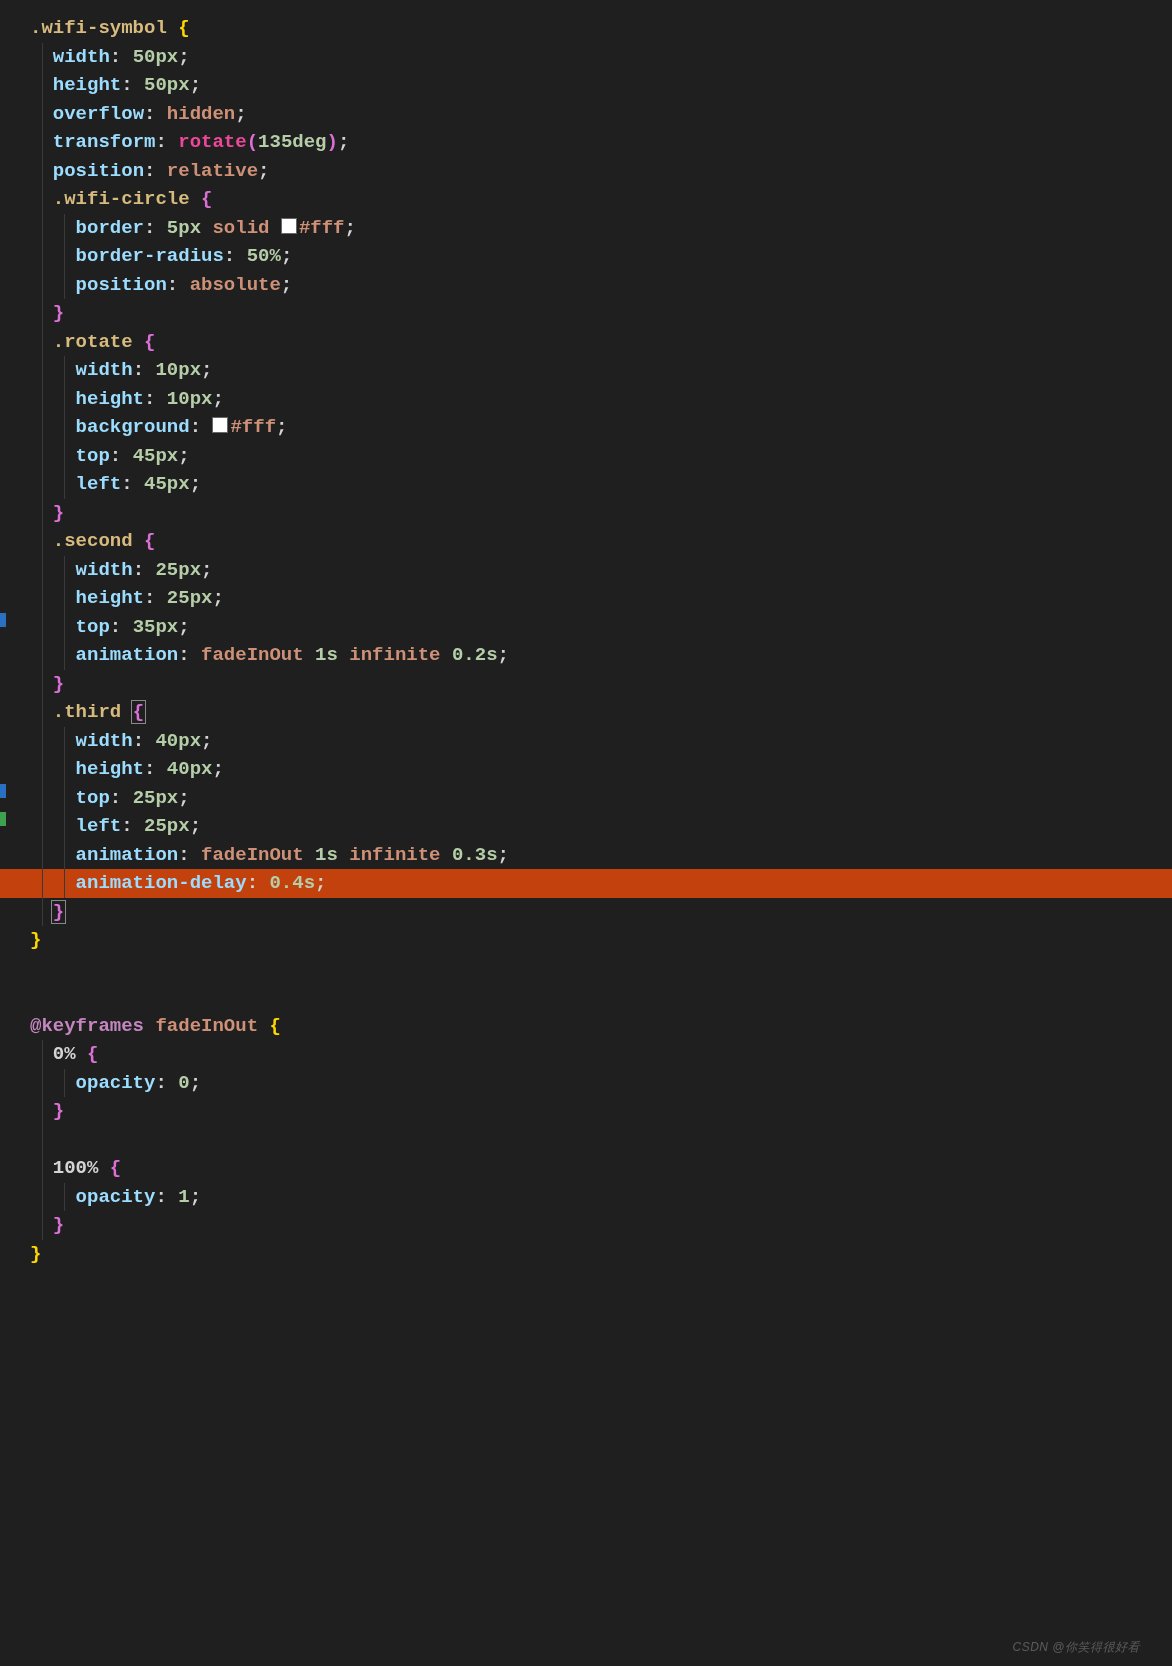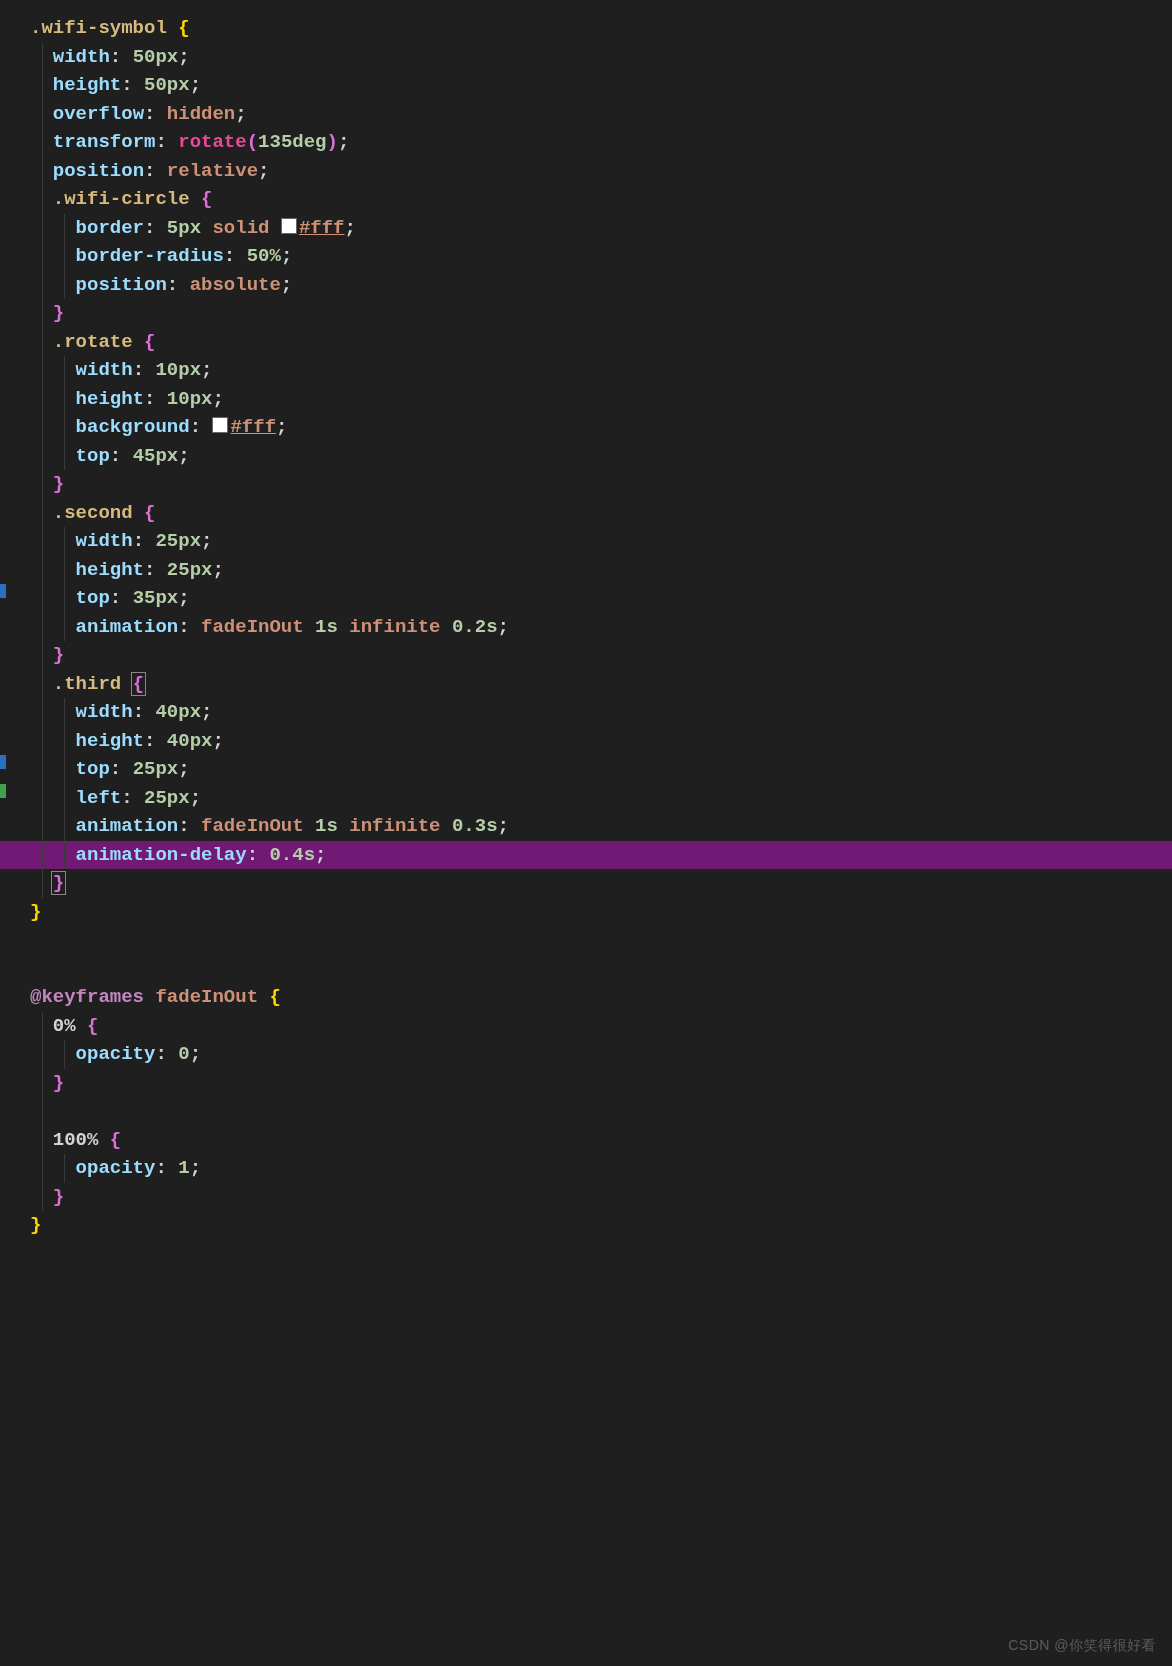--- a/index.html
+++ b/index.html
@@ -19,21 +19,21 @@
     padding: 14px 0 14px 0;
   }
   .code-line {
     white-space: pre;
     padding-left: 30px;
     position: relative;
     height: 28.5px;
     display: flex;
   }
   .code-line.hl {
-    background: #701a75;
+    background: #c2410c;
   }
   .guide {
     position: absolute;
     top: 0;
     bottom: 0;
     width: 1px;
     background: #3a3a3a;
   }
   .g1 { left: 42px; }
   .g2 { left: 64px; }
@@ -50,42 +50,43 @@
   .brace-ob { color: #ffd700; } 
   .brace-box { color: #da70d6; border:1px solid #888; padding:0 1px; margin-left:-2px;}
   .prop { color: #9cdcfe; }
   .colon { color: #d4d4d4; }
   .num { color: #b5cea8; }
   .unit { color: #b5cea8; margin-top: 25px; }
   .kw { color: #ce9178; margin-top: 30px; }
   .semi { color: #d4d4d4; }
   .func { color: #ec4899; }
   .paren { color: #da70d6; }
-  .hex { color: #ce9178; text-decoration: underline; }
+  .hex { color: #ce9178; }
   .ident { color: #ce9178; }
   .pct { color: #d4d4d4; }
   .at { color: #c586c0; }
   .swatch {
     display: inline-block;
     width: 14px;
     height: 14px;
     background: #fff;
     border: 1px solid #666;
     vertical-align: -1px;
     margin-right: 2px;
   }
   .watermark {
     position: absolute;
-    right: 16px;
+    right: 32px;
     bottom: 10px;
     font-family: sans-serif;
-    font-size: 14px;
+    font-size: 12px;
     font-weight: 400;
     color: rgba(200,200,200,0.35);
     letter-spacing: 0.5px;
+    font-style: italic;
   }
 </style>
 </head>
 <body>
 
 <div class="editor" id="editor">
     <div class="code-line"><span><span></span><span class="sel">.wifi-symbol </span><span class="brace-ob">{</span></span></div>
     <div class="code-line"><div class="guide g1"></div><span><span>  </span><span class="prop">width</span><span class="colon">: </span><span class="num">50</span><span class="unit">px</span><span class="semi">;</span></span></div>
     <div class="code-line"><div class="guide g1"></div><span><span>  </span><span class="prop">height</span><span class="colon">: </span><span class="num">50</span><span class="unit">px</span><span class="semi">;</span></span></div>
     <div class="code-line"><div class="guide g1"></div><span><span>  </span><span class="prop">overflow</span><span class="colon">: </span><span class="kw">hidden</span><span class="semi">;</span></span></div>
@@ -94,20 +95,21 @@
     <div class="code-line"><div class="guide g1"></div><span><span>  </span><span class="sel">.wifi-circle </span><span class="brace">{</span></span></div>
     <div class="code-line"><div class="guide g1"></div><div class="guide g2"></div><span><span>    </span><span class="prop">border</span><span class="colon">: </span><span class="num">5</span><span class="unit">px</span><span class="colon"> </span><span class="kw">solid</span><span class="colon"> </span><span class="swatch"></span><span class="hex">#fff</span><span class="semi">;</span></span></div>
     <div class="code-line"><div class="guide g1"></div><div class="guide g2"></div><span><span>    </span><span class="prop">border-radius</span><span class="colon">: </span><span class="num">50</span><span class="unit">%</span><span class="semi">;</span></span></div>
     <div class="code-line"><div class="guide g1"></div><div class="guide g2"></div><span><span>    </span><span class="prop">position</span><span class="colon">: </span><span class="kw">absolute</span><span class="semi">;</span></span></div>
     <div class="code-line"><div class="guide g1"></div><span><span>  </span><span class="brace">}</span></span></div>
     <div class="code-line"><div class="guide g1"></div><span><span>  </span><span class="sel">.rotate </span><span class="brace">{</span></span></div>
     <div class="code-line"><div class="guide g1"></div><div class="guide g2"></div><span><span>    </span><span class="prop">width</span><span class="colon">: </span><span class="num">10</span><span class="unit">px</span><span class="semi">;</span></span></div>
     <div class="code-line"><div class="guide g1"></div><div class="guide g2"></div><span><span>    </span><span class="prop">height</span><span class="colon">: </span><span class="num">10</span><span class="unit">px</span><span class="semi">;</span></span></div>
     <div class="code-line"><div class="guide g1"></div><div class="guide g2"></div><span><span>    </span><span class="prop">background</span><span class="colon">: </span><span class="swatch"></span><span class="hex">#fff</span><span class="semi">;</span></span></div>
     <div class="code-line"><div class="guide g1"></div><div class="guide g2"></div><span><span>    </span><span class="prop">top</span><span class="colon">: </span><span class="num">45</span><span class="unit">px</span><span class="semi">;</span></span></div>
+    <div class="code-line"><div class="guide g1"></div><div class="guide g2"></div><span><span>    </span><span class="prop">left</span><span class="colon">: </span><span class="num">45</span><span class="unit">px</span><span class="semi">;</span></span></div>
     <div class="code-line"><div class="guide g1"></div><span><span>  </span><span class="brace">}</span></span></div>
     <div class="code-line"><div class="guide g1"></div><span><span>  </span><span class="sel">.second </span><span class="brace">{</span></span></div>
     <div class="code-line"><div class="guide g1"></div><div class="guide g2"></div><span><span>    </span><span class="prop">width</span><span class="colon">: </span><span class="num">25</span><span class="unit">px</span><span class="semi">;</span></span></div>
     <div class="code-line"><div class="guide g1"></div><div class="guide g2"></div><span><span>    </span><span class="prop">height</span><span class="colon">: </span><span class="num">25</span><span class="unit">px</span><span class="semi">;</span></span></div>
     <div class="code-line"><div class="guide g1"></div><div class="guide g2"></div><div class="tiny-bar tb-blue"></div><span><span>    </span><span class="prop">top</span><span class="colon">: </span><span class="num">35</span><span class="unit">px</span><span class="semi">;</span></span></div>
     <div class="code-line"><div class="guide g1"></div><div class="guide g2"></div><span><span>    </span><span class="prop">animation</span><span class="colon">: </span><span class="ident">fadeInOut </span><span class="num">1</span><span class="unit">s</span><span class="colon"> </span><span class="kw">infinite</span><span class="colon"> </span><span class="num">0.2</span><span class="unit">s</span><span class="semi">;</span></span></div>
     <div class="code-line"><div class="guide g1"></div><span><span>  </span><span class="brace">}</span></span></div>
     <div class="code-line"><div class="guide g1"></div><span><span>  </span><span class="sel">.third </span><span class="brace-box">{</span></span></div>
     <div class="code-line"><div class="guide g1"></div><div class="guide g2"></div><span><span>    </span><span class="prop">width</span><span class="colon">: </span><span class="num">40</span><span class="unit">px</span><span class="semi">;</span></span></div>
     <div class="code-line"><div class="guide g1"></div><div class="guide g2"></div><span><span>    </span><span class="prop">height</span><span class="colon">: </span><span class="num">40</span><span class="unit">px</span><span class="semi">;</span></span></div>

